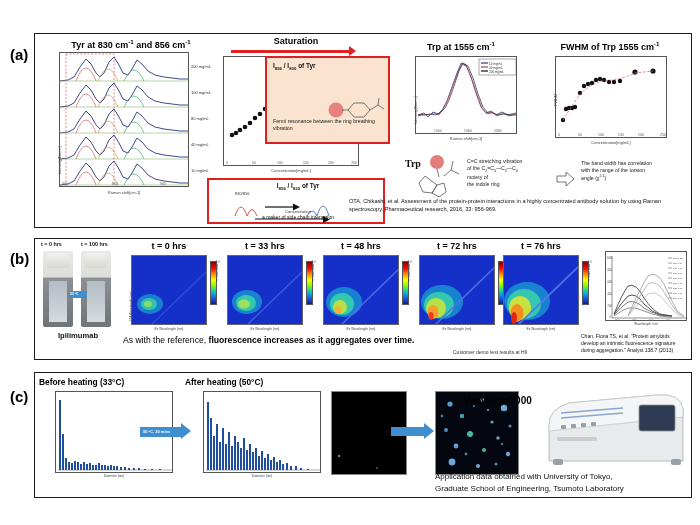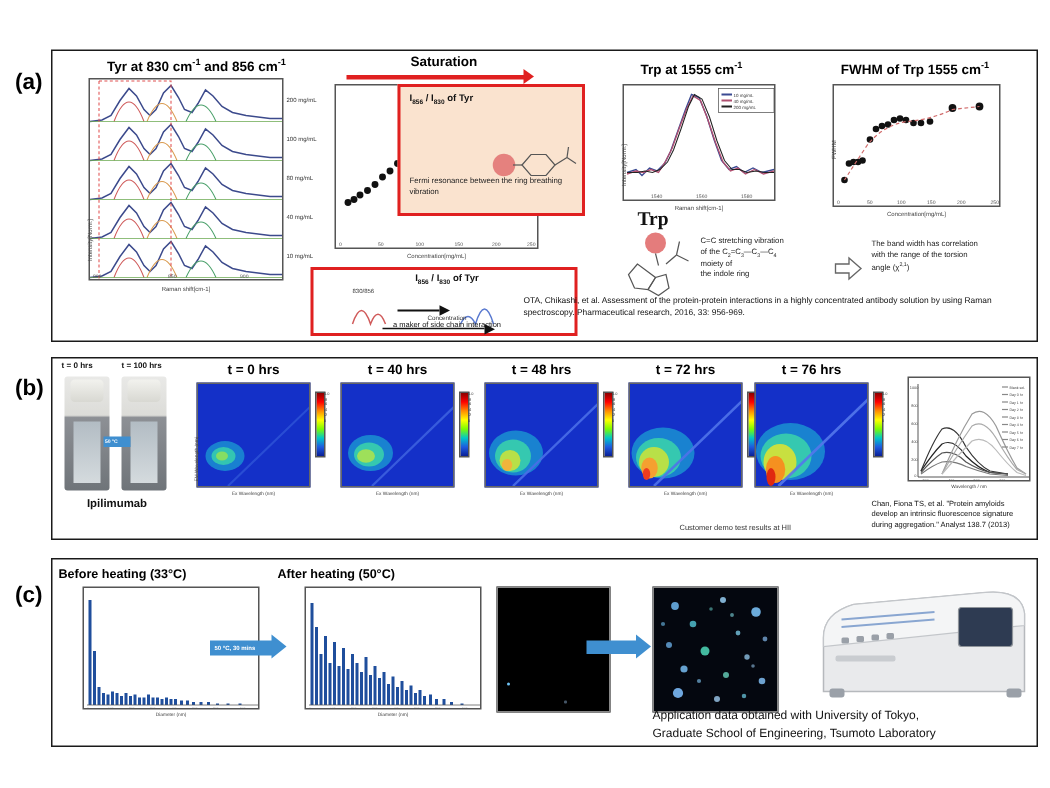--- a/index.html
+++ b/index.html
@@ -187,21 +187,21 @@
         <text x="73" y="15.5" font-size="3" fill="#333">200 mg/mL</text>
       </svg>
 
       <div class="tick" style="left:18px;bottom:0;">1540</div>
       <div class="tick" style="left:48px;bottom:0;">1560</div>
       <div class="tick" style="left:78px;bottom:0;">1580</div>
     </div>
     <div class="axlab" style="left:380px;top:102px;width:102px;">Raman shift[cm-1]</div>
     <div class="axlabY" style="left:378px;top:90px;">Intensity[Norm.]</div>
 
-    <div style="position:absolute;left:370px;top:104px;font-size:13px;font-weight:bold;font-family:'Liberation Serif',serif;margin-left:20px;">Trp</div>
+    <div style="position:absolute;left:370px;top:124px;font-size:10px;font-weight:bold;font-family:'Liberation Serif',serif;">Trp</div>
     <svg width="72" height="46" style="position:absolute;left:382px;top:118px;">
       <circle cx="20" cy="10" r="7" fill="#e06a6a" opacity=".88"></circle>
       <polygon points="8,24 2,31 6,40 15,41 20,33" fill="none" stroke="#555" stroke-width=".8"></polygon>
       <polygon points="20,33 15,41 22,45 29,40 27,31" fill="none" stroke="#555" stroke-width=".8"></polygon>
       <line x1="27" y1="24" x2="34" y2="18" stroke="#555" stroke-width=".8"></line>
       <line x1="34" y1="18" x2="42" y2="22" stroke="#555" stroke-width=".8"></line>
       <line x1="34" y1="18" x2="36" y2="9" stroke="#555" stroke-width=".8"></line>
       <line x1="20" y1="17" x2="22" y2="25" stroke="#555" stroke-width=".8"></line>
     </svg>
     <div class="smalltxt" style="left:432px;top:124px;width:88px;">
@@ -282,21 +282,21 @@
           <line x1="20" y1="68" x2="76" y2="14" stroke="#2f55d8" stroke-width="1.4" opacity=".8"></line>
         </svg>
       </div>
       <div class="cbar" style="left:175px;top:22px;height:42px;"></div>
       <div class="cbticks" style="left:181px;top:22px;">1.0<br>.8<br>.6<br>.4<br>.2<br>0</div>
       <div class="axlab" style="left:96px;top:88px;width:76px;font-size:3.2px;">Ex Wavelength (nm)</div>
       <div class="axlabY" style="left:94px;top:82px;font-size:3.2px;">EM Wavelength (nm)</div>
     </div>
 
     <div>
-      <div class="thdr" style="left:190px;top:2px;width:80px;">t = 40 hrs</div>
+      <div class="thdr" style="left:190px;top:2px;width:80px;">t = 33 hrs</div>
       <div class="heat" style="left:192px;top:16px;width:76px;height:70px;">
         <svg width="76" height="70" viewBox="0 0 76 70">
           <rect width="76" height="70" fill="#1430c8"></rect>
           <ellipse cx="19" cy="46" rx="15" ry="12" fill="#1a8ad0" opacity=".92"></ellipse>
           <ellipse cx="18" cy="47" rx="10" ry="8" fill="#35c8b0"></ellipse>
           <ellipse cx="16" cy="48" rx="6" ry="4.5" fill="#9ee05a"></ellipse>
           <line x1="20" y1="68" x2="76" y2="14" stroke="#3f63e0" stroke-width="1.5" opacity=".85"></line>
         </svg>
       </div>
       <div class="cbar" style="left:271px;top:22px;height:42px;"></div>
@@ -395,20 +395,23 @@
         <text x="1.5" y="55" font-size="2.6" fill="#444">200</text>
         <text x="3.5" y="66" font-size="2.6" fill="#444">0</text>
         <text x="9" y="69.5" font-size="2.6" fill="#444">300</text>
         <text x="26" y="69.5" font-size="2.6" fill="#444">400</text>
         <text x="43" y="69.5" font-size="2.6" fill="#444">500</text>
         <text x="60" y="69.5" font-size="2.6" fill="#444">600</text>
       </svg>
     </div>
     <div class="axlab" style="left:570px;top:83px;width:82px;font-size:3.2px;">Wavelength / nm</div>
 
+    <div class="capbold" style="left:88px;top:96px;width:400px;">
+      <span>As with the reference, </span><b>fluorescence increases as it aggregates over time.</b>
+    </div>
     <div style="position:absolute;left:418px;top:110px;font-size:5px;color:#333;">Customer demo test results at HII</div>
     <div class="cite" style="left:546px;top:94px;width:106px;font-size:5px;">Chan, Fiona TS, et al. "Protein amyloids develop an intrinsic fluorescence signature during aggregation." Analyst 138.7 (2013)</div>
   </div>
 
   <div class="plabel" style="left:10px;top:388px;">(c)</div>
   <div class="panel" style="left:34px;top:372px;width:658px;height:126px;">
 
     <div class="thdr" style="left:4px;top:4px;width:140px;text-align:left;font-size:8.4px;">Before heating (33°C)</div>
     <div class="plot" style="left:20px;top:18px;width:118px;height:82px;">
       <svg width="118" height="82" viewBox="0 0 118 82">
@@ -550,20 +553,21 @@
           <circle cx="52" cy="18" r="1.3" fill="#7fd8e0" opacity=".6"></circle>
           <circle cx="74" cy="34" r="1.6" fill="#90c8ff" opacity=".65"></circle>
           <circle cx="6" cy="24" r="1.4" fill="#70c0f0" opacity=".6"></circle>
           <circle cx="38" cy="14" r="1.2" fill="#6ad0c8" opacity=".55"></circle>
           <circle cx="66" cy="52" r="1.2" fill="#9fd0f8" opacity=".55"></circle>
         </g>
       </svg>
     </div>
 
     <div style="position:absolute;left:400px;top:18px;width:0;height:0;"></div>
+    <div class="thdr" style="left:428px;top:22px;width:140px;font-size:10px;text-align:left;">ViewSizer3000</div>
     <svg width="170" height="74" style="position:absolute;left:496px;top:18px;">
       <path d="M18,70 L18,34 Q18,18 38,12 L126,4 Q150,2 152,18 L152,70 Z" fill="#e9eaec" stroke="#b6b9bd" stroke-width="1"></path>
       <path d="M18,34 Q18,18 38,12 L126,4 Q150,2 152,18 L152,26 L18,40 Z" fill="#f4f5f6" stroke="#c3c6ca" stroke-width=".8"></path>
       <rect x="108" y="14" width="36" height="26" rx="2" fill="#2e3b52" stroke="#8f949a" stroke-width=".8"></rect>
       <g stroke="#6f93c8" stroke-width="1.4" opacity=".8">
         <line x1="30" y1="22" x2="92" y2="17"></line>
         <line x1="30" y1="27" x2="92" y2="22"></line>
       </g>
       <g fill="#9aa0a8">
         <rect x="30" y="34" width="5" height="4" rx="1"></rect>

